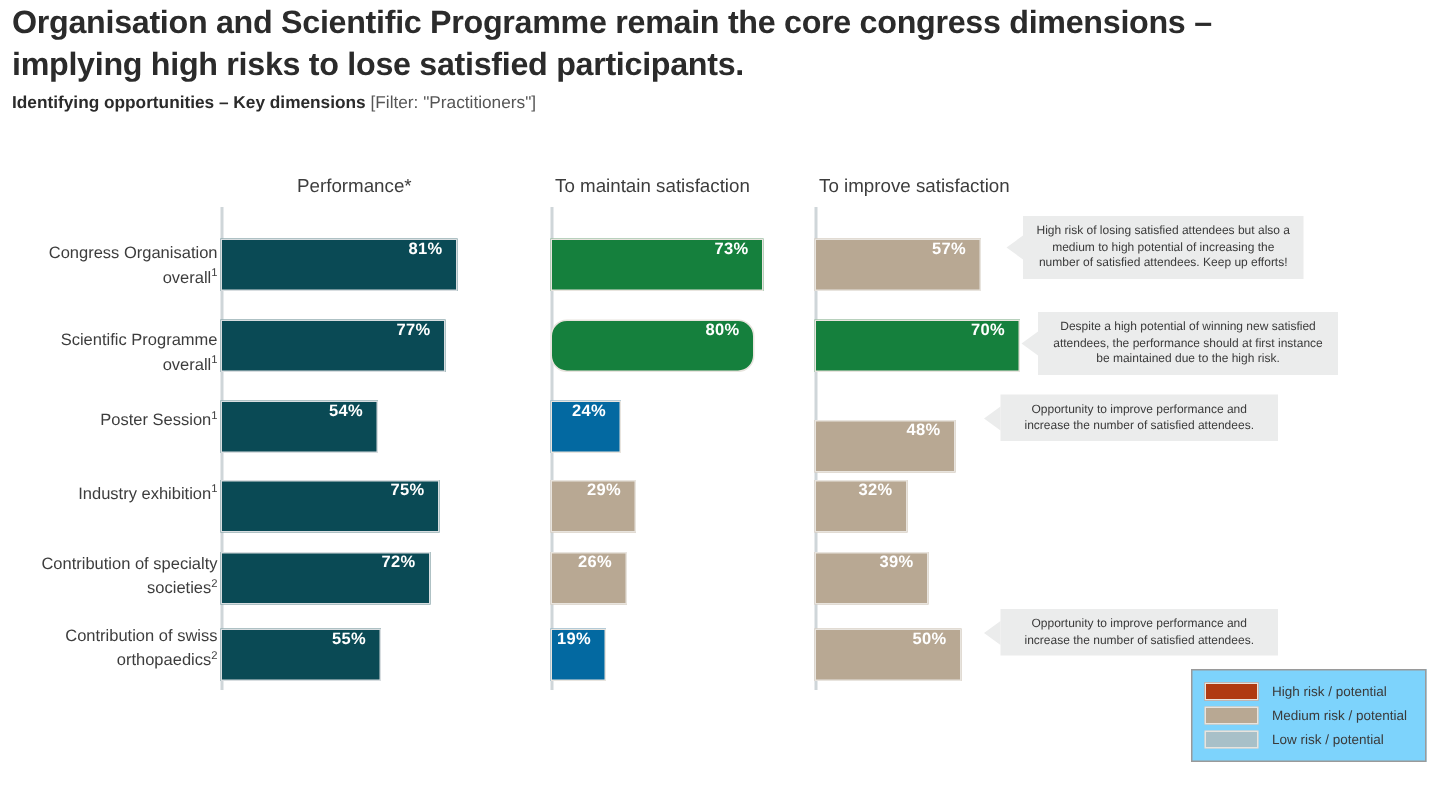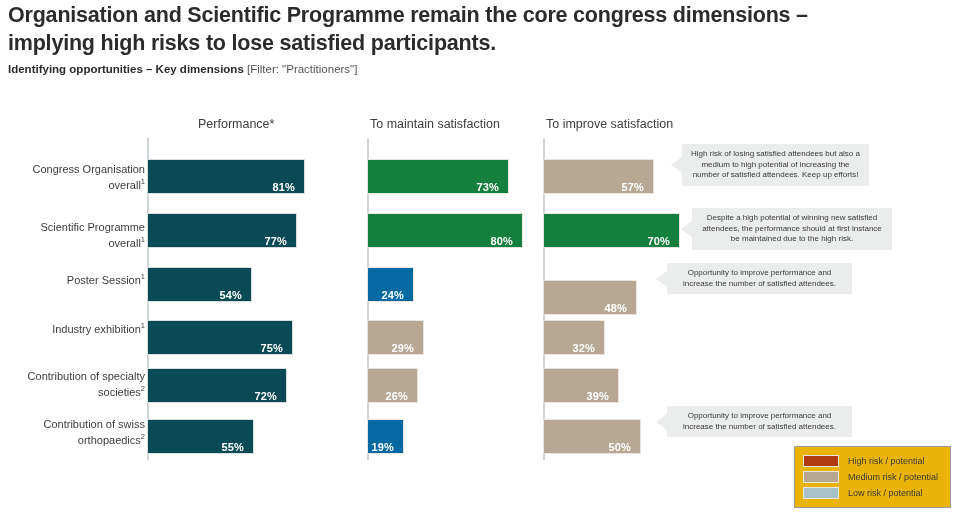--- a/index.html
+++ b/index.html
@@ -48,21 +48,21 @@
   #panel-1 { left: 367px; width: 168px; }
   #panel-2 { left: 543px; width: 170px; }
   .axis {
     position: absolute; left: 0; top: 0; width: 1.5px; height: 322px;
     background: #cfd6d9;
   }
 
   
   .bar {
     position: absolute; height: 35px;
-    display: flex; align-items: flex-end; justify-content: flex-end;
+    display: flex; align-items: flex-start; justify-content: flex-end;
   }
   .bar .val {
     font-size: 11px; font-weight: bold; color: #ffffff;
     padding-right: 9px; letter-spacing: 0.2px;
   }
   .bar.high   { background: #15803d; border: 1.3px solid #e8e4de; }
   .bar.medium { background: #b8a893; border: 1.3px solid #e8e4de; }
   .bar.low    { background: #0369a1; border: 1.3px solid #e8e4de; }
   .bar.perf   { background: #0a4a55; border: 1.3px solid #d8dde0; }
 
@@ -77,21 +77,21 @@
     width: 0; height: 0;
     border-top: 8px solid transparent;
     border-bottom: 8px solid transparent;
     border-right: 11px solid #ebecec;
   }
 
   
   #legend {
     position: absolute; left: 794px; top: 446px;
     width: 157px; height: 62px;
-    background: #eab308; border: 1px solid #9a9a9a;
+    background: #7dd3fc; border: 1px solid #9a9a9a;
     padding: 6px 8px;
   }
   .legend-row { display: flex; align-items: center; height: 16px; }
   .legend-swatch {
     width: 36px; height: 12px; margin-right: 9px; flex: none;
     border: 1px solid #e8e4de;
   }
   .legend-label { font-size: 9px; color: #3a3a3a; white-space: nowrap; }
 </style>
 </head>
@@ -137,21 +137,21 @@
       </div>
       <div class="bar perf" style="left: 0px; top: 281px; width: 107px; height: 35px;">
         <span class="val">55%</span>
       </div>
     </div>
   <div class="panel" id="panel-1">
     <div class="axis"></div>
   <div class="bar high" style="left: 0px; top: 21px; width: 142px; height: 35px;">
         <span class="val">73%</span>
       </div>
-      <div class="bar high" style="left: 0px; top: 75px; width: 156px; height: 35px;">
+      <div class="bar high" style="left: 0px; top: 75px; width: 136px; height: 35px; border-radius: 11px;">
         <span class="val">80%</span>
       </div>
       <div class="bar low" style="left: 0px; top: 129px; width: 47px; height: 35px;">
         <span class="val">24%</span>
       </div>
       <div class="bar medium" style="left: 0px; top: 182px; width: 57px; height: 35px;">
         <span class="val">29%</span>
       </div>
       <div class="bar medium" style="left: 0px; top: 230px; width: 51px; height: 35px;">
         <span class="val">26%</span>

